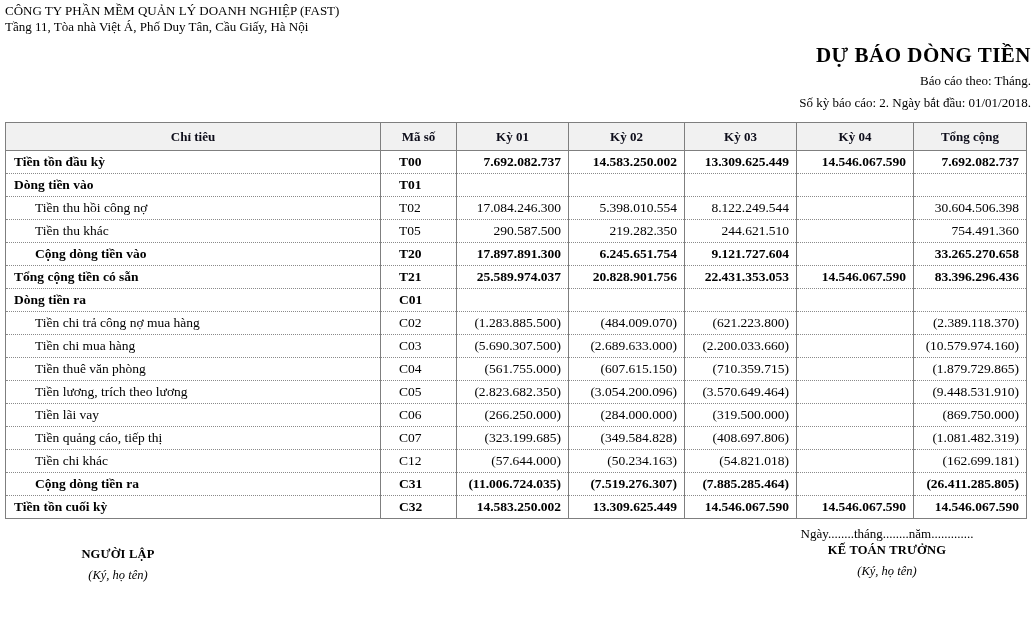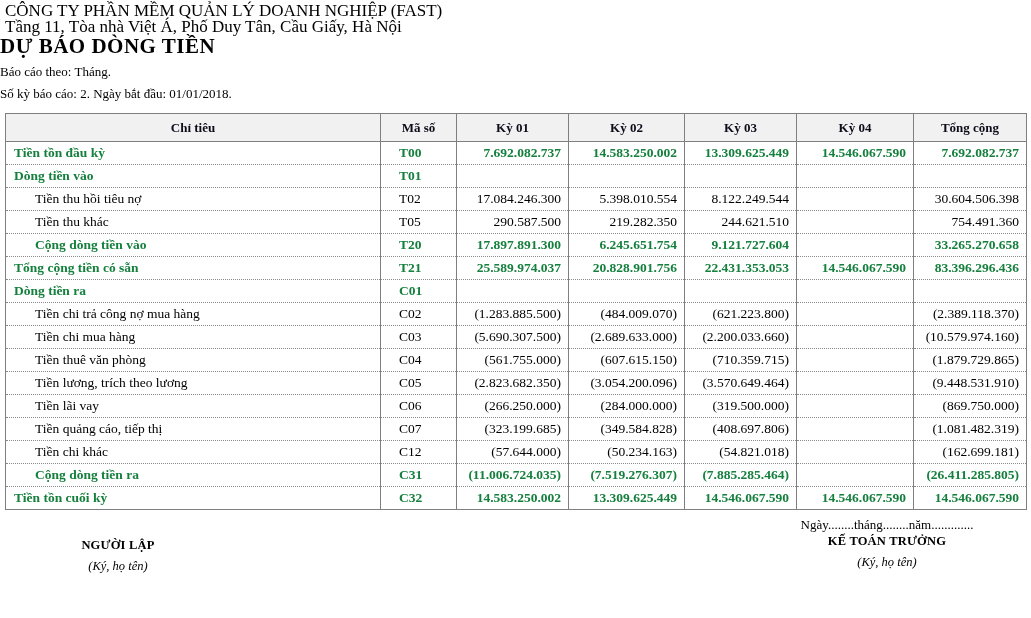--- a/index.html
+++ b/index.html
@@ -13,25 +13,25 @@
     -webkit-font-smoothing: antialiased;
   }
   .page {
     position: relative;
     width: 1031px;
     height: 618px;
     overflow: hidden;
   }
   .company-block {
     padding: 3px 0 0 5px;
-    font-size: 17px;
+    font-size: 13px;
     line-height: 15.5px;
   }
   .company-name { font-weight: normal; }
-  .title-block { text-align: left; }
+  .title-block { text-align: right; margin-top: 9px; }
   .report-title {
     font-size: 21px;
     font-weight: bold;
     letter-spacing: 0.5px;
   }
   .report-sub {
     font-size: 13px;
     line-height: 19px;
     margin-top: 3px;
   }
@@ -64,21 +64,21 @@
     border-right: 1px solid #7f7f7f;
     border-top: 1px dotted #8a8a8a;
     border-bottom: 1px dotted #8a8a8a;
     height: 20px;
     padding: 1px 7px;
     white-space: nowrap;
     overflow: hidden;
   }
   table.cashflow tbody tr:first-child td { border-top: 1px solid #7f7f7f; }
   table.cashflow tbody tr:last-child td  { border-bottom: 1px solid #7f7f7f; }
-  table.cashflow tr.bold td { font-weight: bold; color: #15803d; }
+  table.cashflow tr.bold td { font-weight: bold; color: #000000; }
   table.cashflow td.label  { text-align: left; padding-left: 8px; }
   table.cashflow td.label.indent { padding-left: 29px; }
   table.cashflow td.code   { text-align: left; padding-left: 18px; }
   table.cashflow td.num    { text-align: right; padding-right: 7px; }
   .footer {
     display: flex;
     justify-content: space-between;
     margin-top: 6px;
   }
   .sign-left {
@@ -155,21 +155,21 @@
         <tr class="bold">
           <td class="label">Dòng tiền vào</td>
           <td class="code">T01</td>
           <td class="num"></td>
           <td class="num"></td>
           <td class="num"></td>
           <td class="num"></td>
           <td class="num"></td>
         </tr>
         <tr>
-          <td class="label indent">Tiền thu hồi tiêu nợ</td>
+          <td class="label indent">Tiền thu hồi công nợ</td>
           <td class="code">T02</td>
           <td class="num">17.084.246.300</td>
           <td class="num">5.398.010.554</td>
           <td class="num">8.122.249.544</td>
           <td class="num"></td>
           <td class="num">30.604.506.398</td>
         </tr>
         <tr>
           <td class="label indent">Tiền thu khác</td>
           <td class="code">T05</td>

